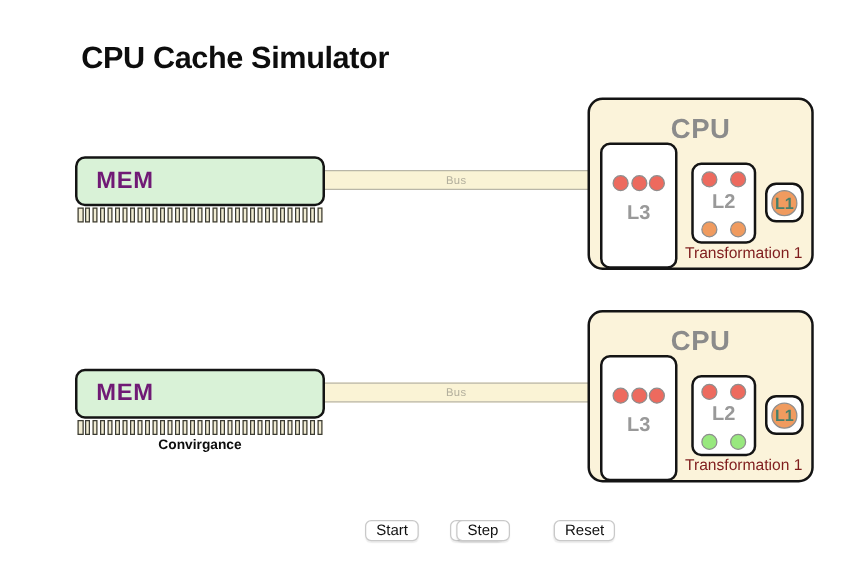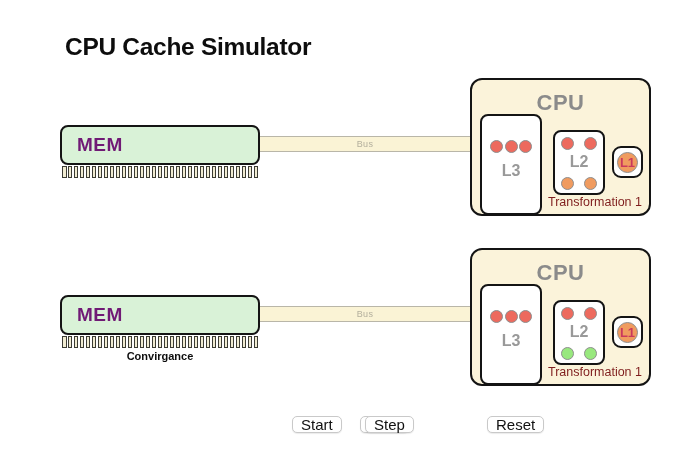--- a/index.html
+++ b/index.html
@@ -81,37 +81,37 @@
   .l3 .cache-label{margin-top:9px;}
   .l2 .cache-label{margin-top:3px;}
   .l1-dot{
     width:21px;height:21px;border-radius:50%;box-sizing:border-box;
     border:1px solid #8e8e8e;
   }
   .l1-dot[data-color="orange"]{background:var(--cache-orange,#f09b5f);}
   .l1-label{
     position:absolute;left:0;top:0;width:100%;height:100%;
     display:flex;align-items:center;justify-content:center;
-    font-size:13px;font-weight:700;color:#be185d;opacity:0.75;
+    font-size:13px;font-weight:700;color:#0f766e;opacity:0.75;
   }
   .transformation{
     position:absolute;right:7px;bottom:5px;font-size:12.5px;color:#7f1d1d;
   }
 
   
   .btn{
     position:absolute;top:416px;height:17px;padding:0 8px;
     background:#fff;border:1px solid #c9c9c9;border-radius:5px;
-    font-family:"Liberation Sans",sans-serif;font-size:15px;color:#111;
+    font-family:"Liberation Sans",sans-serif;font-size:12px;color:#111;
     line-height:15px;box-shadow:0 1px 1px rgba(0,0,0,0.08);cursor:pointer;
   }
   .btn-start{left:292px;}
   .btn-stop{left:336px;margin-left:24px;}
   .btn-step{left:365px;}
-  .btn-reset{left:443px;margin-left:44px;}
+  .btn-reset{left:443px;}
 </style>
 </head>
 <body>
 
 <div class="stage">
 
   <h1 class="page-title">CPU Cache Simulator</h1>
 
   <section class="sim-row row-0">
     <div class="bus">

